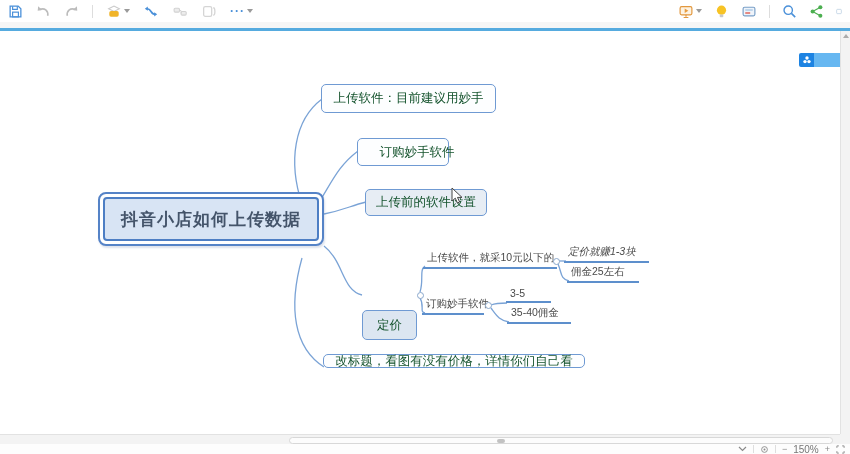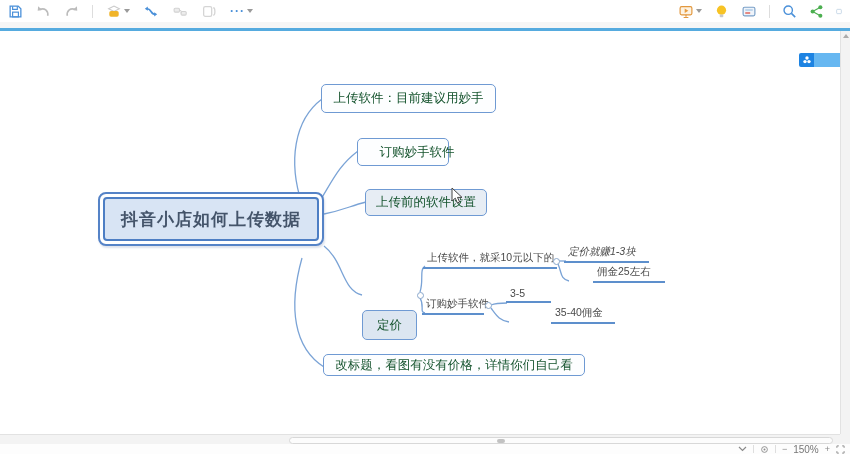--- a/index.html
+++ b/index.html
@@ -204,28 +204,28 @@
 </svg>
 
 <div class="root-outer">
   <div class="root-inner">抖音小店如何上传数据</div>
 </div>
 
 <div class="topic-box" style="left:321px; top:84px; width:175px; height:29px;">上传软件：目前建议用妙手</div>
 <div class="topic-box" style="left:357px; top:138px; width:92px; height:28px;padding-left:28px;">订购妙手软件</div>
 <div class="topic-box topic-hover" style="left:365px; top:189px; width:122px; height:27px;">上传前的软件设置</div>
 <div class="topic-box topic-sub" style="left:362px; top:282px; width:55px; height:30px;margin-top:28px;">定价</div>
-<div class="topic-box" style="left:323px; top:354px; width:262px; height:22px;text-align:center;">改标题，看图有没有价格，详情你们自己看</div>
+<div class="topic-box" style="left:323px; top:354px; width:262px; height:14px;text-align:center;">改标题，看图有没有价格，详情你们自己看</div>
 
 <div class="line-node" style="left:423px; top:251px;">上传软件，就采10元以下的</div>
 <div class="line-node" style="left:564px; top:245px; width:85px;font-style:italic;">定价就赚1-3块</div>
-<div class="line-node" style="left:593px; top:265px; width:72px;">佣金25左右</div>
+<div class="line-node" style="left:567px; top:265px; width:72px;">佣金25左右</div>
 <div class="line-node" style="left:422px; top:297px; width:62px;">订购妙手软件</div>
 <div class="line-node" style="left:506px; top:287px; width:45px;">3-5</div>
-<div class="line-node" style="left:507px; top:306px; width:64px;margin-left:44px;">35-40佣金</div>
+<div class="line-node" style="left:507px; top:306px; width:64px;">35-40佣金</div>
 
 <div class="collapse-dot" style="left:417px; top:292px;"></div>
 <div class="collapse-dot" style="left:553px; top:258px;"></div>
 <div class="collapse-dot" style="left:485px; top:302px;"></div>
 
 <div class="collab-badge">
   <span class="cb-icon">
     <svg width="10" height="10" viewBox="0 0 10 10">
       <circle cx="5" cy="3" r="1.7" fill="#fff"></circle>
       <circle cx="3" cy="6.6" r="1.7" fill="#fff"></circle>

